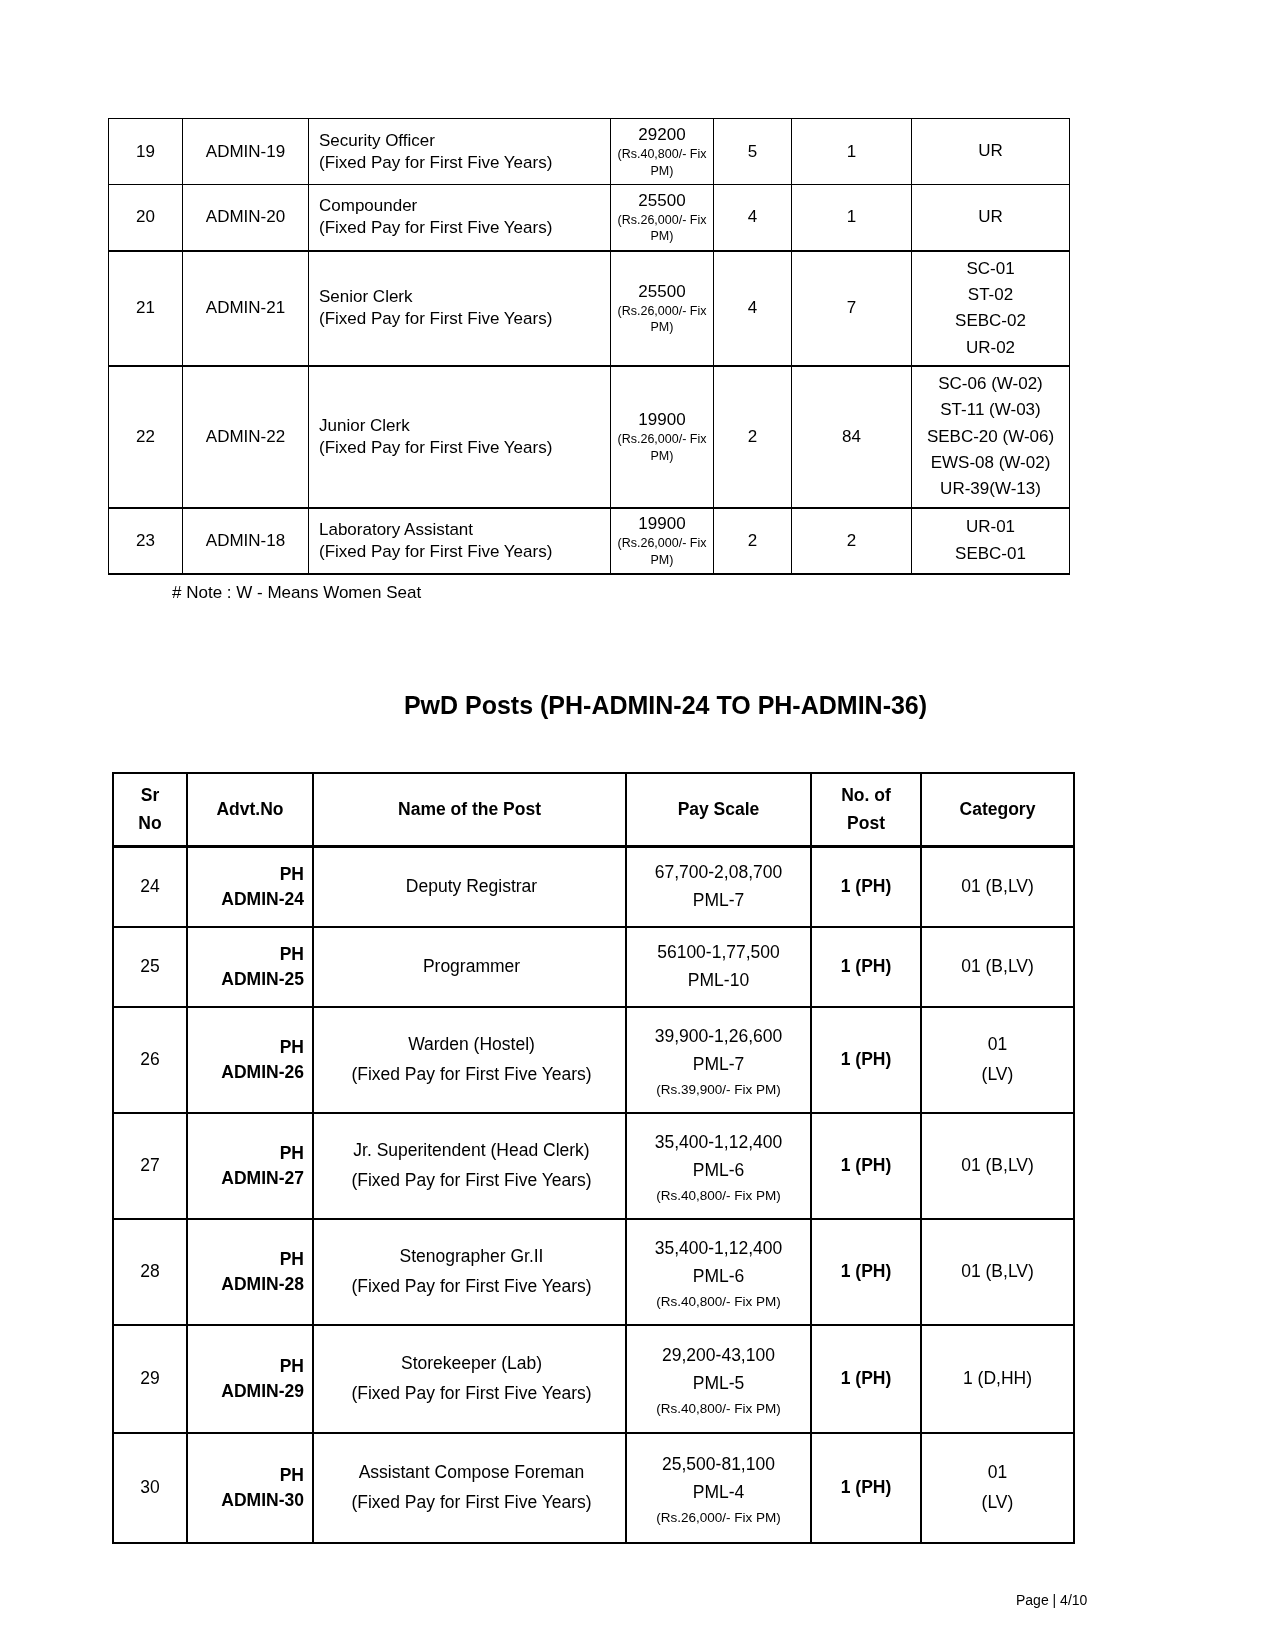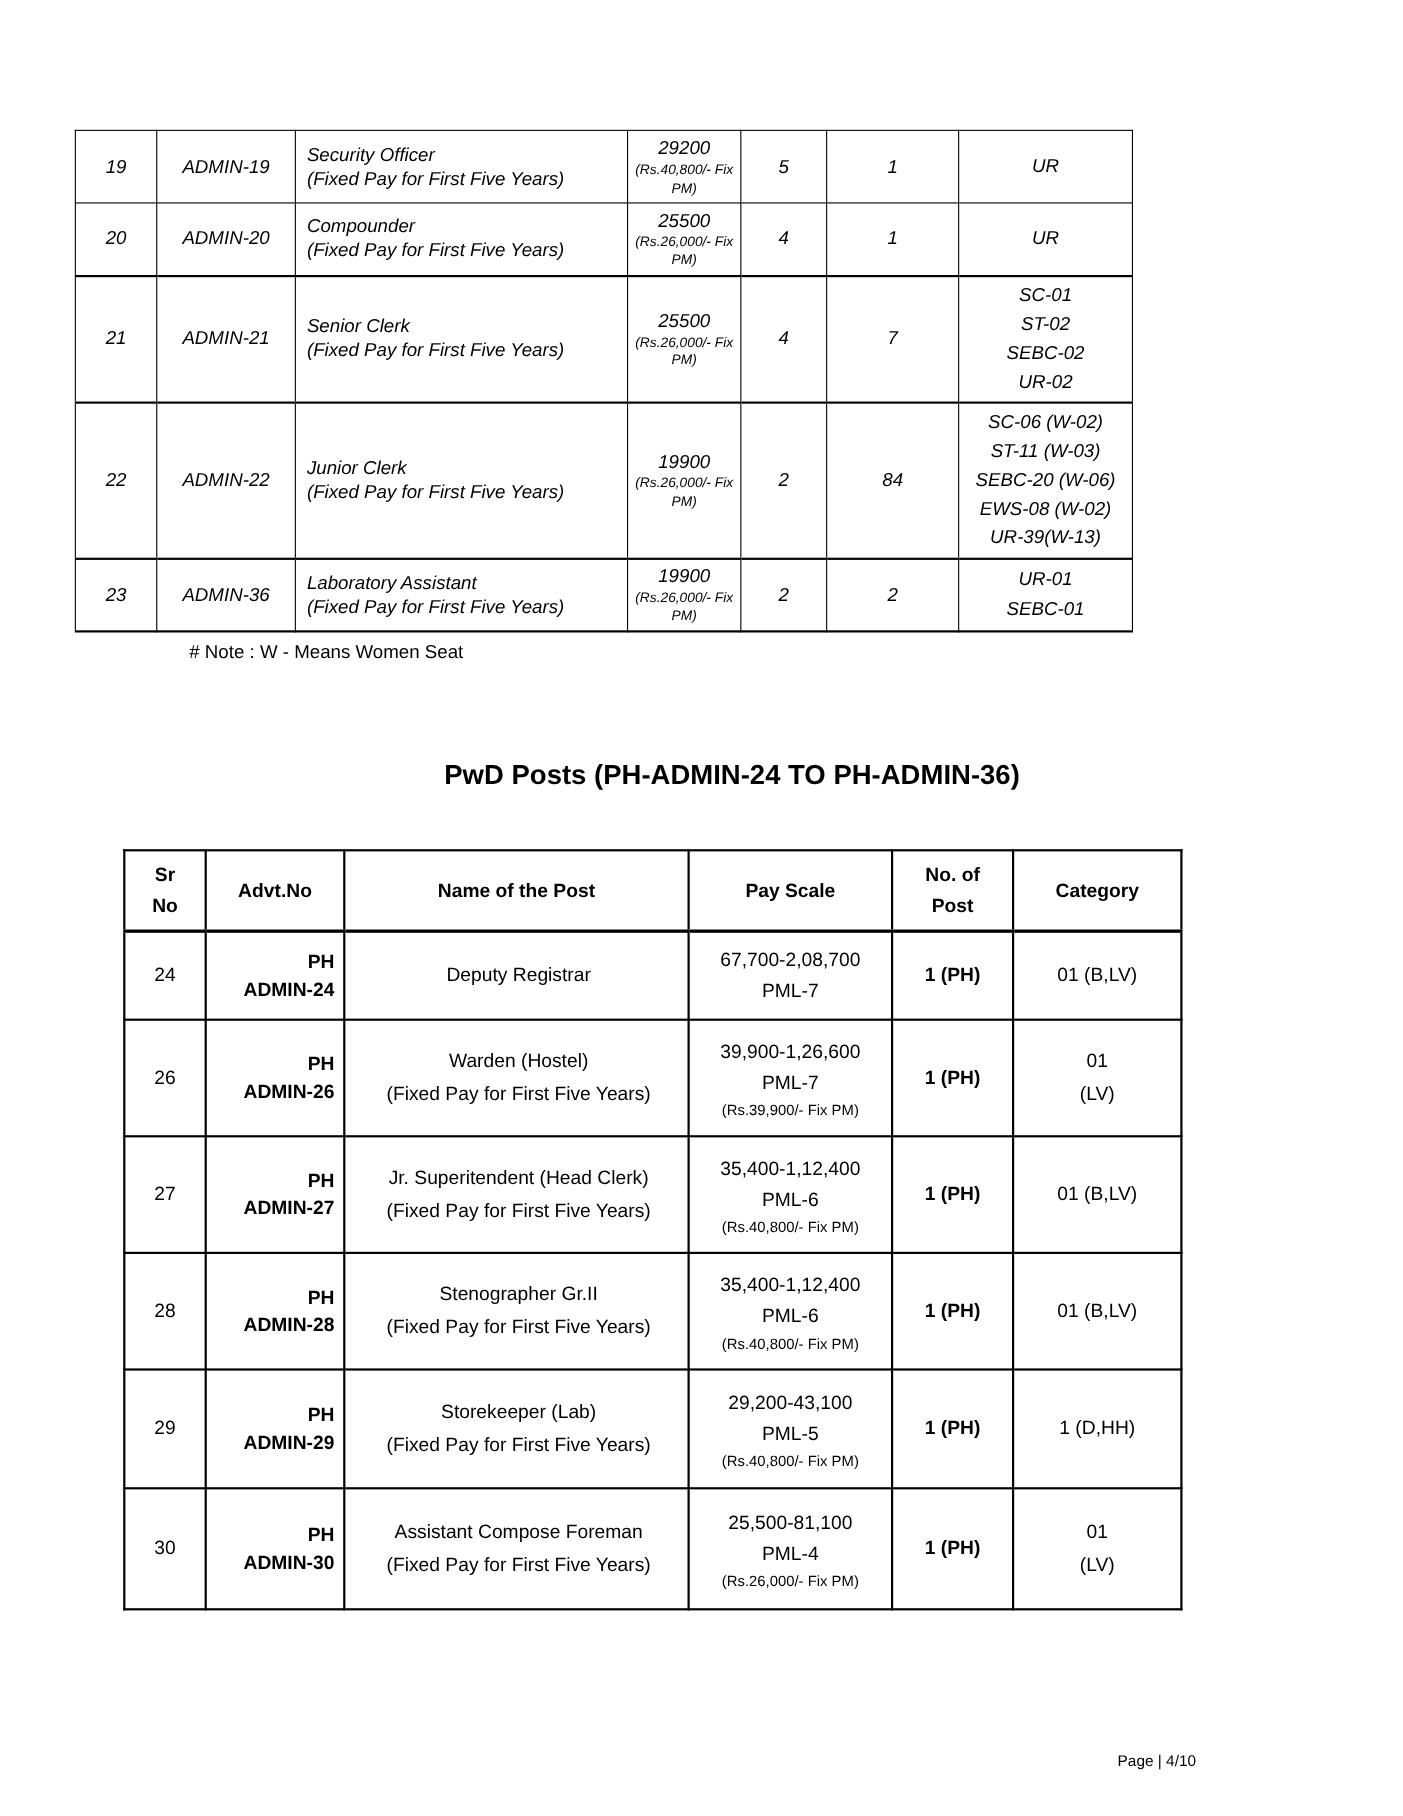--- a/index.html
+++ b/index.html
@@ -9,21 +9,21 @@
     width: 1275px;
     height: 1651px;
     background: #ffffff;
     font-family: "Liberation Sans", "DejaVu Sans", sans-serif;
     color: #000000;
     overflow: hidden;
   }
   table { border-collapse: collapse; table-layout: fixed; }
 
   
-  #table1 { margin: 118px 0 0 68px; width: 961px; border: 1px solid #000; border-bottom-width: 2px; font-style: italic; }
+  #table1 { margin: 118px 0 0 108px; width: 961px; border: 1px solid #000; border-bottom-width: 2px; }
   #table1 td {
     border: 1px solid #000;
     text-align: center;
     vertical-align: middle;
     font-size: 17px;
     padding: 4px 6px;
   }
   #t1-body tr:nth-child(3) td,
   #t1-body tr:nth-child(4) td,
   #t1-body tr:nth-child(5) td { border-top-width: 2px; }
@@ -161,21 +161,21 @@
           <td>
             <div class="cat-line">SC-06    (W-02)</div>
             <div class="cat-line">ST-11    (W-03)</div>
             <div class="cat-line">SEBC-20 (W-06)</div>
             <div class="cat-line">EWS-08  (W-02)</div>
             <div class="cat-line">UR-39(W-13)</div>
           </td>
         </tr>
         <tr style="height: 66px;">
           <td>23</td>
-          <td>ADMIN-36</td>
+          <td>ADMIN-18</td>
           <td class="cell-left">
             <div class="post-line">Laboratory Assistant</div>
             <div class="post-line">(Fixed Pay for First Five Years)</div>
           </td>
           <td>
             <div class="pay-line">19900</div>
             <div class="pay-sub">(Rs.26,000/- Fix PM)</div>
           </td>
           <td>2</td>
           <td>2</td>
@@ -228,20 +228,38 @@
           </td>
           <td>
             <div class="pay-line">67,700-2,08,700</div>
             <div class="pay-line">PML-7</div>
           </td>
           <td class="bold-cell">1 (PH)</td>
           <td>
             <div class="cat-line">01 (B,LV)</div>
           </td>
         </tr>
+        <tr style="height: 80px;">
+          <td>25</td>
+          <td>
+            <div class="advt-line">PH</div>
+            <div class="advt-line">ADMIN-25</div>
+          </td>
+          <td class="cell-left">
+            <div class="post-line">Programmer</div>
+          </td>
+          <td>
+            <div class="pay-line">56100-1,77,500</div>
+            <div class="pay-line">PML-10</div>
+          </td>
+          <td class="bold-cell">1 (PH)</td>
+          <td>
+            <div class="cat-line">01 (B,LV)</div>
+          </td>
+        </tr>
         <tr style="height: 106px;">
           <td>26</td>
           <td>
             <div class="advt-line">PH</div>
             <div class="advt-line">ADMIN-26</div>
           </td>
           <td class="cell-left">
             <div class="post-line">Warden (Hostel)</div>
             <div class="post-line">(Fixed Pay for First Five Years)</div>
           </td>

